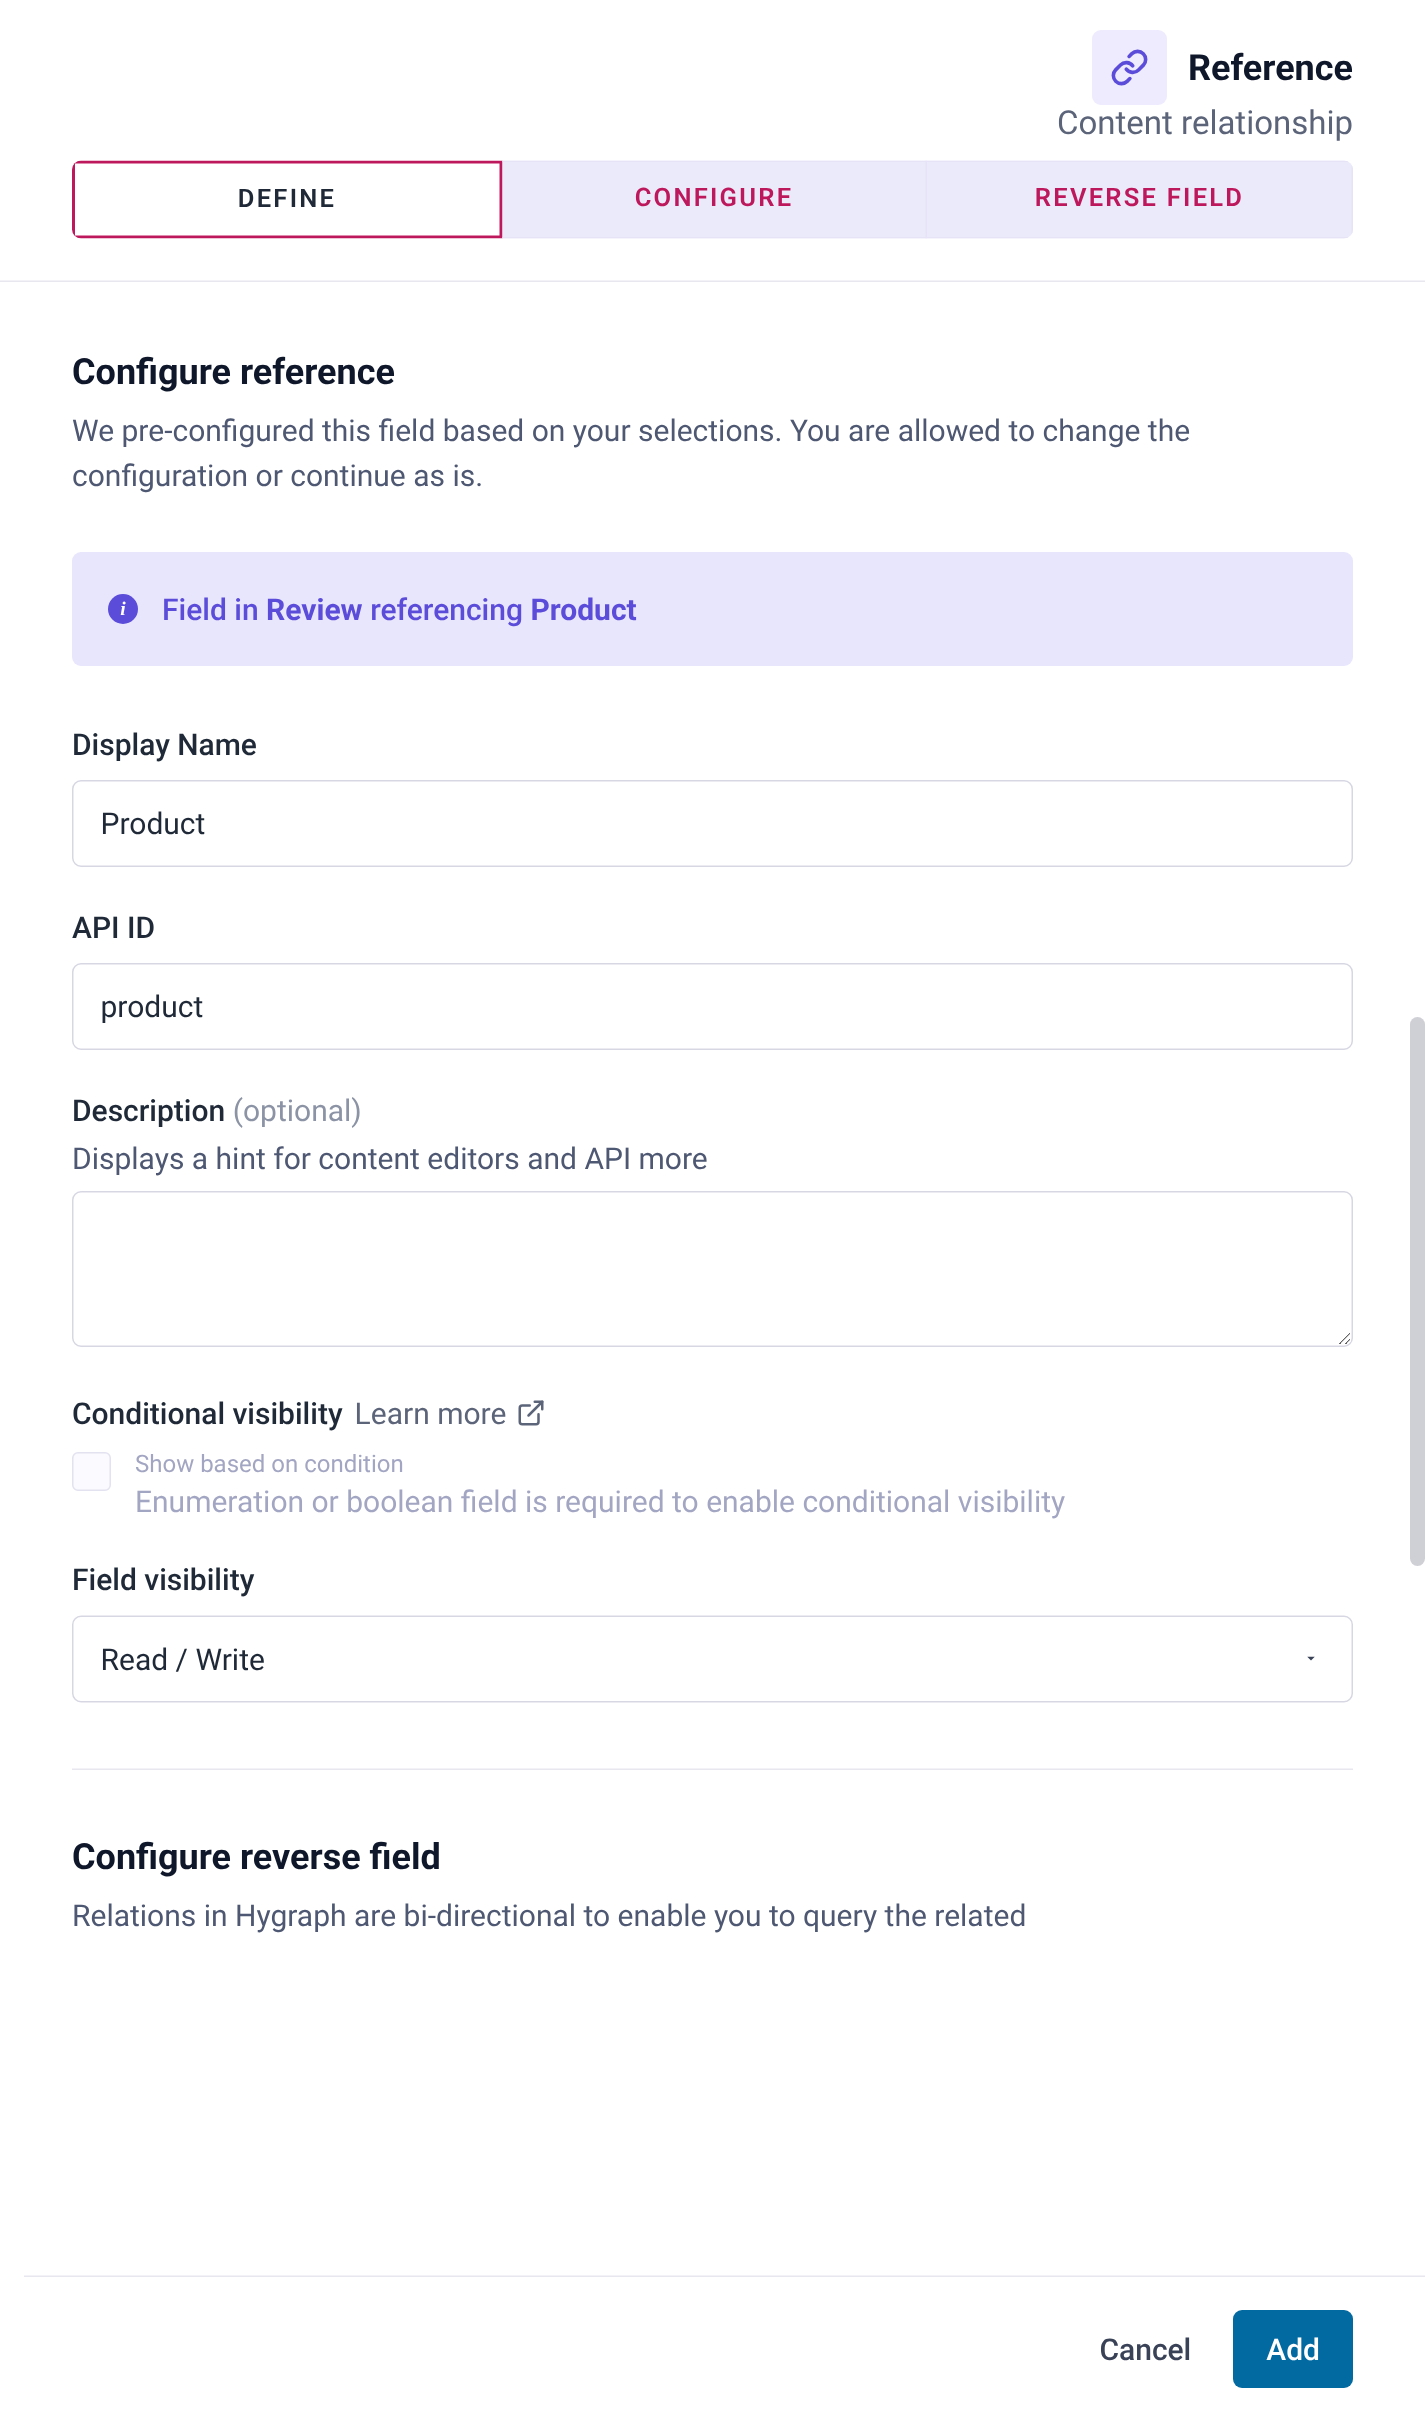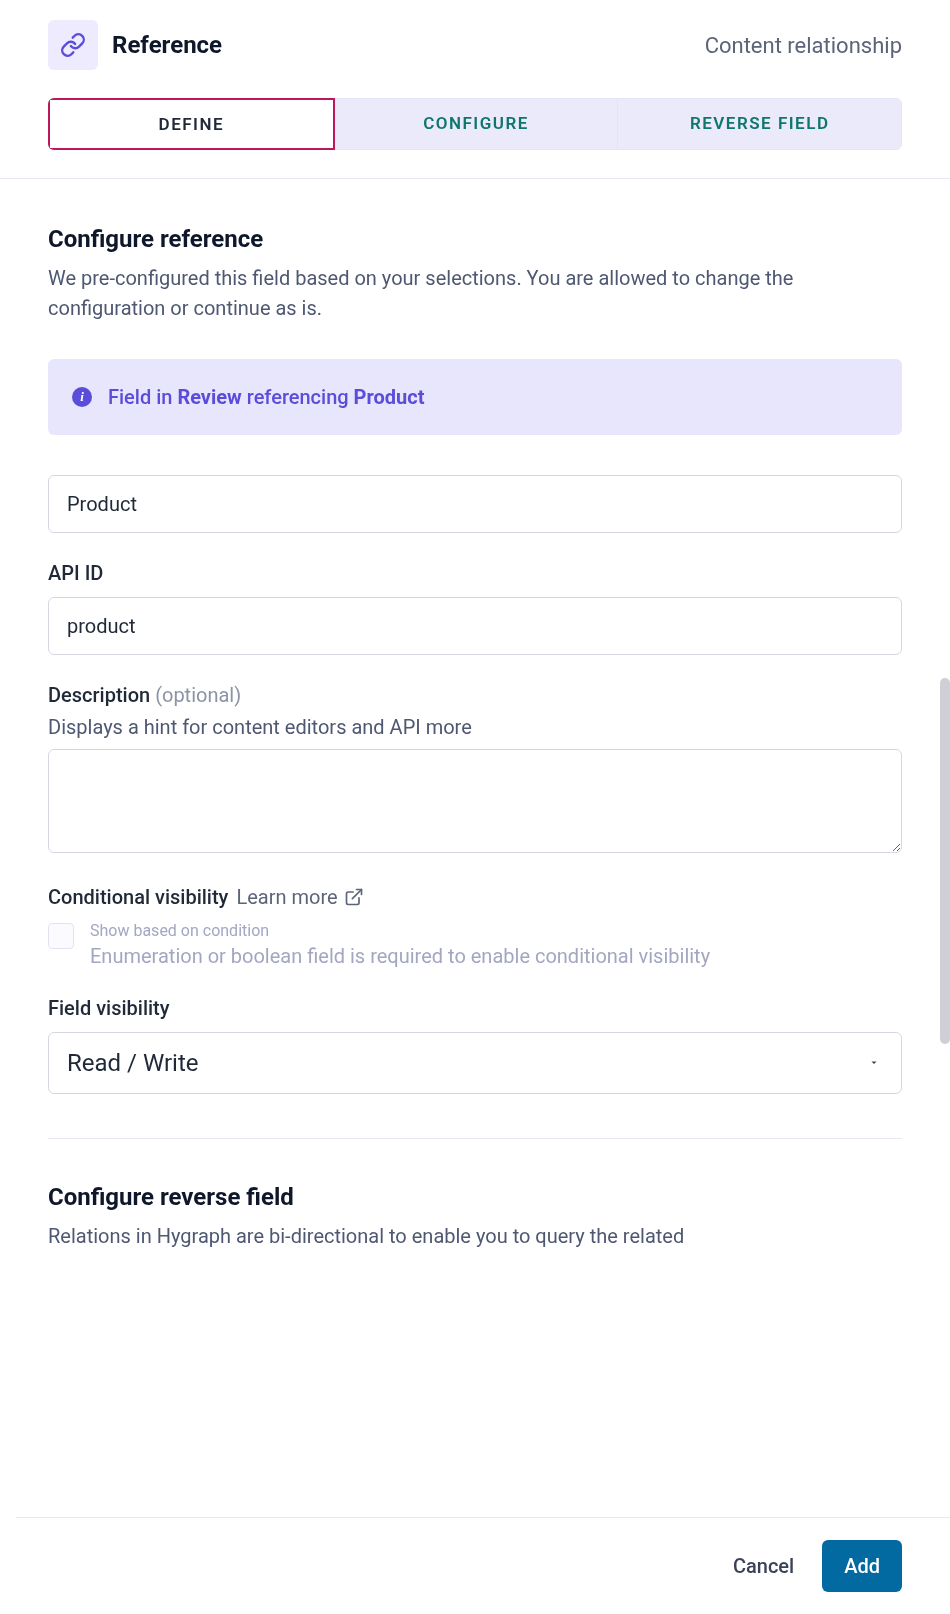--- a/index.html
+++ b/index.html
@@ -12,22 +12,23 @@
       background: #ffffff;
       color: #1f2937;
       width: 950px;
       height: 1614px;
       position: relative;
       overflow: hidden;
     }
     .header {
       display: flex;
       justify-content: space-between;
-      align-items: center;
-      padding: 20px 48px 28px 48px;
+      align-items: flex-end;
+      padding: 20px 48px 12px 48px;
+      flex-direction: column;
     }
     .header-left {
       display: flex;
       align-items: center;
       gap: 14px;
     }
     .icon-box {
       width: 50px;
       height: 50px;
       background: #edebfd;
@@ -62,21 +63,21 @@
       cursor: pointer;
       border: 1px solid #e5e3f5;
     }
     .tab.active {
       background: #ffffff;
       color: #1f2937;
       border: 2px solid #be185d;
     }
     .tab.inactive {
       background: #ebeafa;
-      color: #0f766e;
+      color: #be185d;
       border-left: none;
     }
     .tab.inactive + .tab.inactive {
       border-left: none;
     }
     .divider {
       border: none;
       border-top: 1px solid #e8e7ef;
       margin-top: 28px;
     }
@@ -212,21 +213,21 @@
       color: #a3a6c2;
     }
     .select-wrap {
       position: relative;
     }
     .select-input {
       width: 100%;
       padding: 16px 18px;
       border: 1px solid #d7d7e3;
       border-radius: 6px;
-      font-size: 24px;
+      font-size: 20px;
       color: #1f2937;
       background: #ffffff;
       appearance: none;
       font-family: inherit;
       cursor: pointer;
     }
     .select-caret {
       position: absolute;
       right: 22px;
       top: 50%;
@@ -310,20 +311,21 @@
   <div class="section-desc">We pre-configured this field based on your selections. You are allowed to change the configuration or continue as is.</div>
 
   <div class="info-box">
     <div class="info-icon-circle">i</div>
     <div class="info-text">
       <span>Field in </span><strong>Review</strong><span> referencing </span><strong>Product</strong>
     </div>
   </div>
 
   <div class="field-group">
+    <label class="field-label">Display Name</label>
     <input class="text-input" type="text" value="Product" style="">
   </div>
 
   <div class="field-group">
     <label class="field-label">API ID</label>
     <input class="text-input" type="text" value="product" style="">
   </div>
 
   <div class="field-group">
     <label class="field-label">

